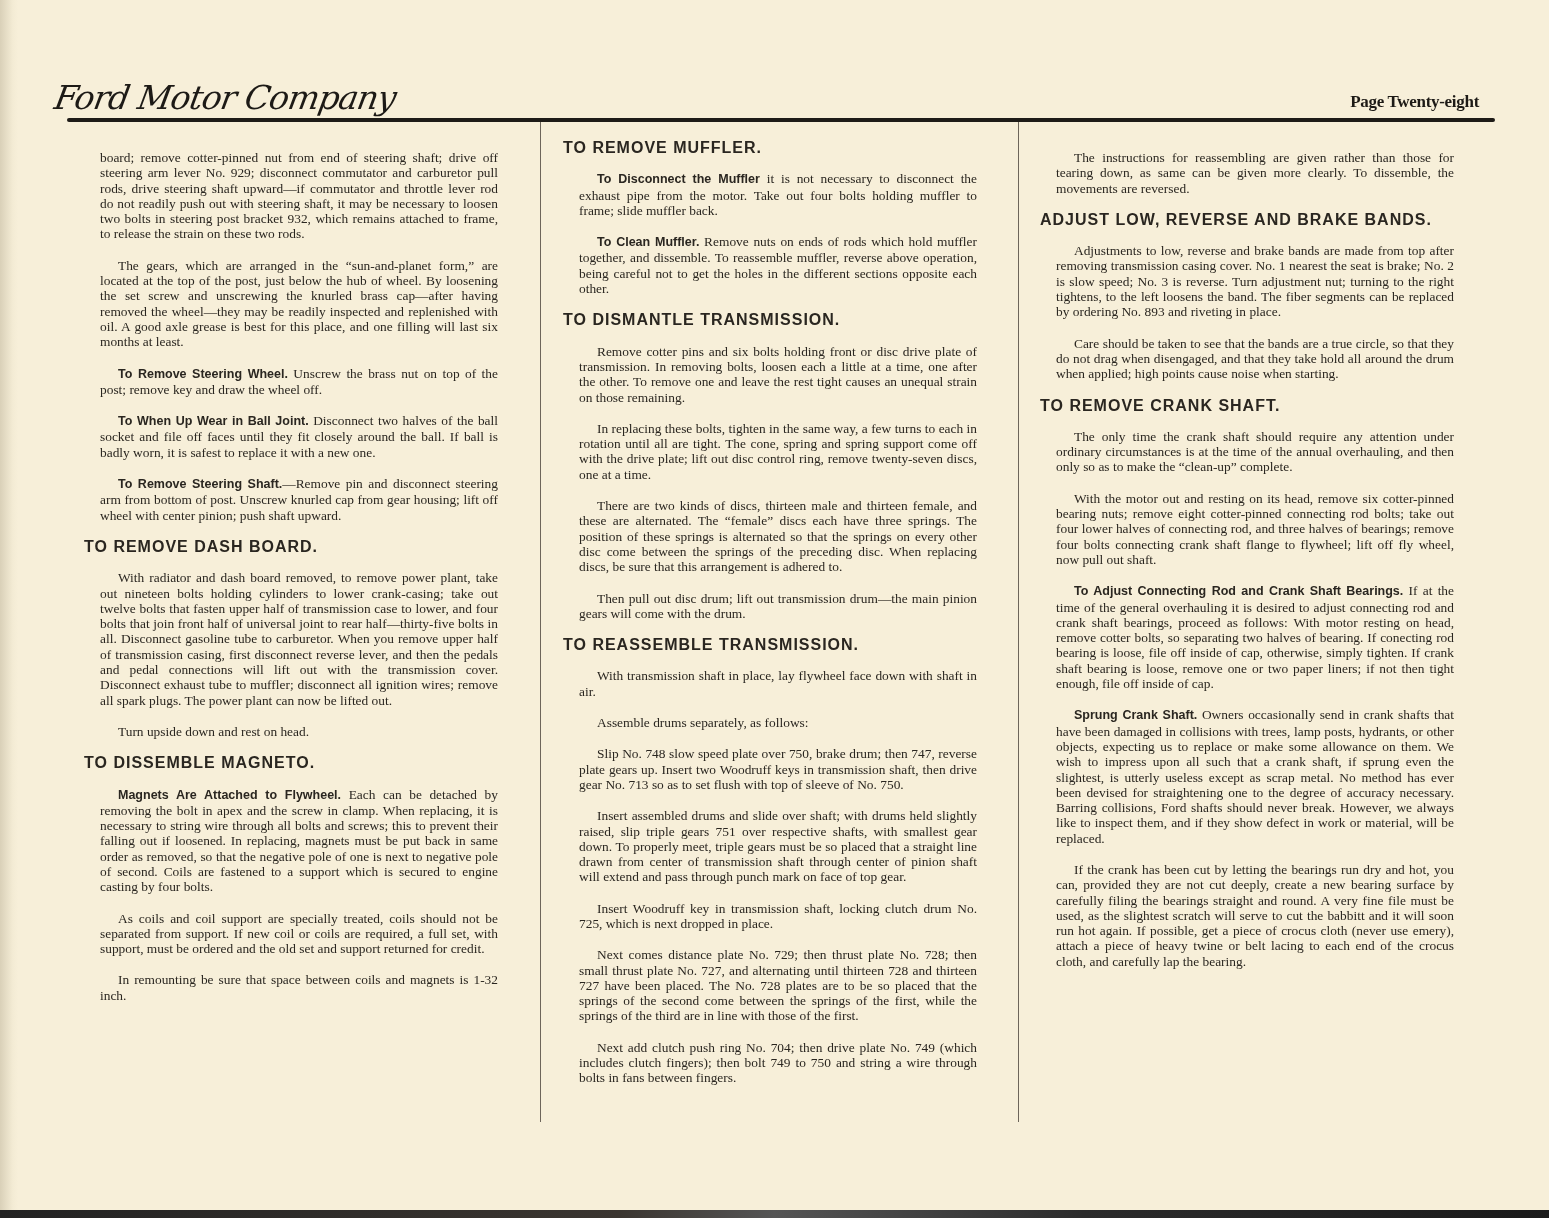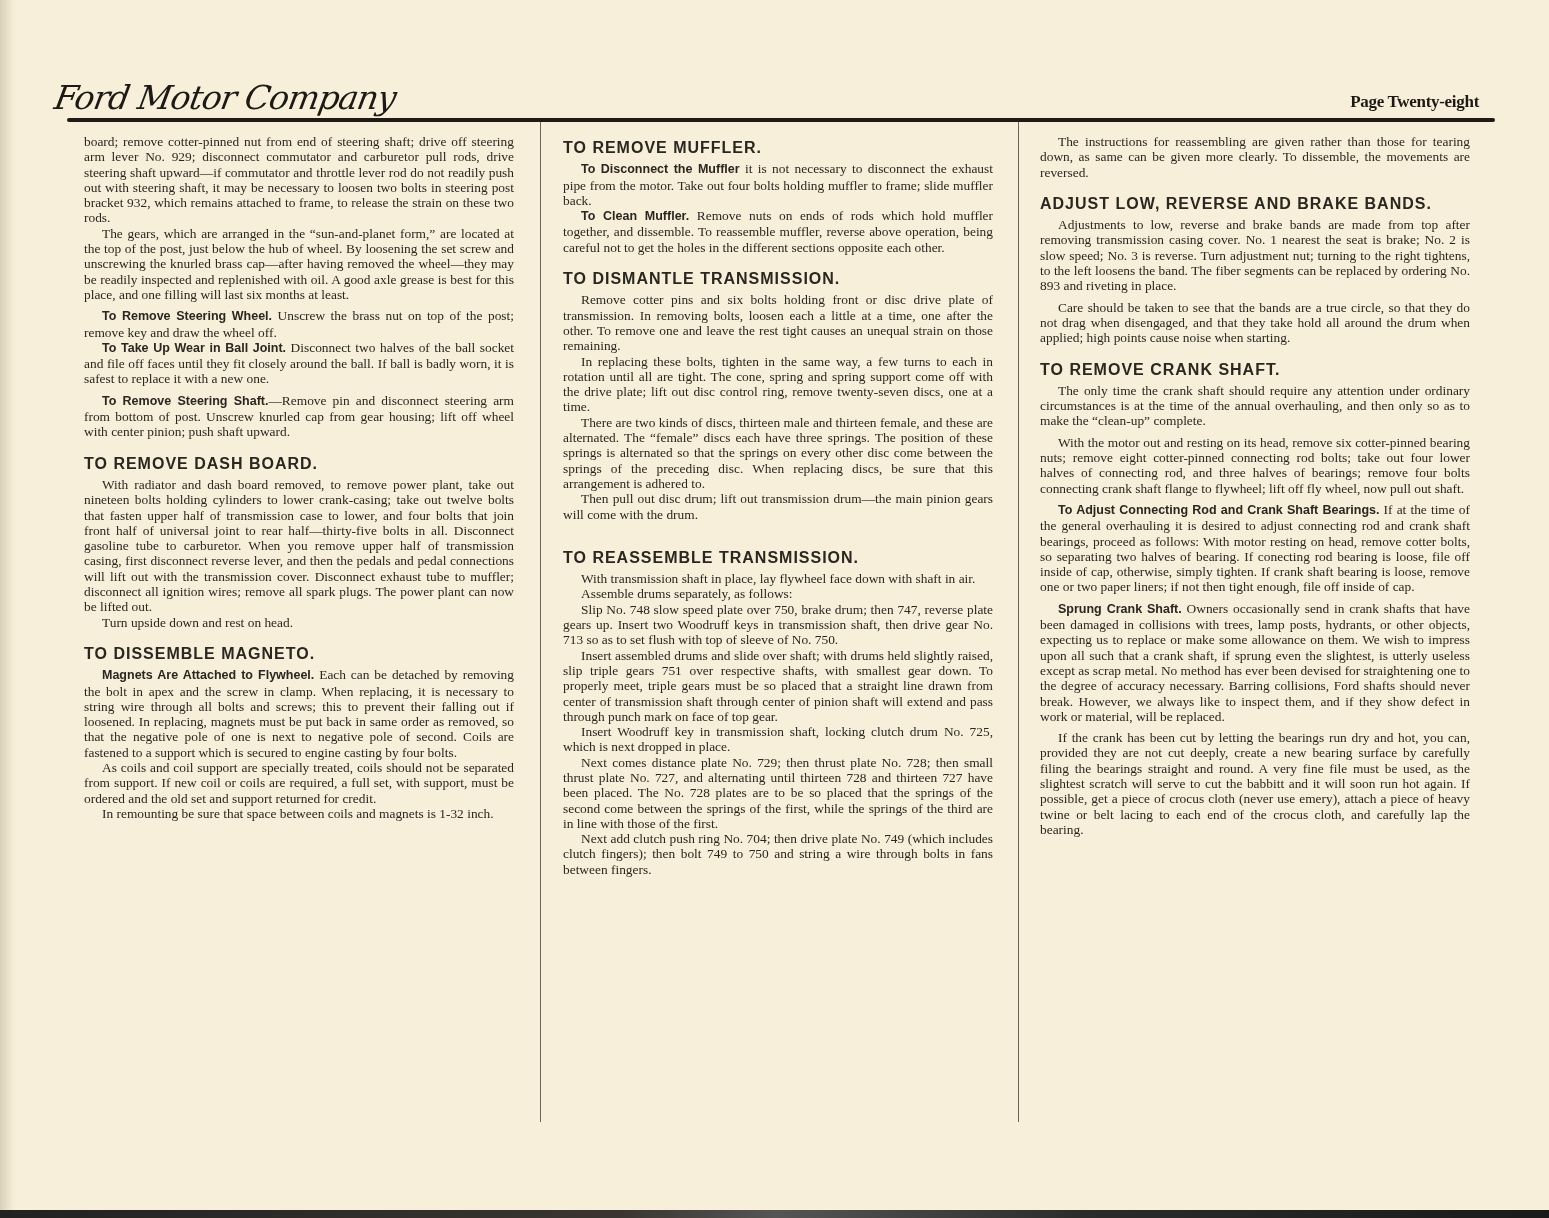--- a/index.html
+++ b/index.html
@@ -38,21 +38,21 @@
   }
   .col-div {
     position: absolute; top: 122px; width: 1px; height: 1000px; background: #6d655a;
   }
   .col {
     position: absolute; top: 134px; width: 430px;
     font-family: "Liberation Serif", serif;
     font-size: 13.4px; line-height: 15.3px;
     text-align: justify;
   }
-  .col p { margin: 0; text-indent: 18px; }
+  .col p { margin: 16px; text-indent: 18px; }
   .col p.noindent { text-indent: 0; }
   .col p.gap { margin-top: 6px; }
   .lead { font-family: "Liberation Sans", sans-serif; font-weight: bold; font-size: 12.5px; }
   .col h2 {
     font-family: "Liberation Sans", sans-serif; font-weight: bold;
     font-size: 16px; letter-spacing: 1px; text-align: left;
     margin: 0; padding: 0;
   }
 </style>
 </head>
@@ -66,40 +66,40 @@
 </div>
 <div class="rule"></div>
 
 <div class="col-div" style="left:540px"></div>
 <div class="col-div" style="left:1018px"></div>
 
 <div class="col" id="col0" style="left:84px">
     <p class="noindent"><span>board; remove cotter-pinned nut from end of steering shaft; drive off steering arm lever No. 929; disconnect commutator and carburetor pull rods, drive steering shaft upward—if commutator and throttle lever rod do not readily push out with steering shaft, it may be necessary to loosen two bolts in steering post bracket 932, which remains attached to frame, to release the strain on these two rods.</span></p>
     <p><span>The gears, which are arranged in the “sun-and-planet form,” are located at the top of the post, just below the hub of wheel. By loosening the set screw and unscrewing the knurled brass cap—after having removed the wheel—they may be readily inspected and replenished with oil. A good axle grease is best for this place, and one filling will last six months at least.</span></p>
     <p class="gap"><span class="lead">To Remove Steering Wheel.</span><span> Unscrew the brass nut on top of the post; remove key and draw the wheel off.</span></p>
-    <p><span class="lead">To Take Up Wear in Ball Joint.</span><span> Disconnect two halves of the ball socket and file off faces until they fit closely around the ball. If ball is badly worn, it is safest to replace it with a new one.</span></p>
+    <p><span class="lead">To When Up Wear in Ball Joint.</span><span> Disconnect two halves of the ball socket and file off faces until they fit closely around the ball. If ball is badly worn, it is safest to replace it with a new one.</span></p>
     <p class="gap"><span class="lead">To Remove Steering Shaft.</span><span>—Remove pin and disconnect steering arm from bottom of post. Unscrew knurled cap from gear housing; lift off wheel with center pinion; push shaft upward.</span></p>
     <h2 style="margin: 16px 0px 6px;">TO REMOVE DASH BOARD.</h2>
     <p><span>With radiator and dash board removed, to remove power plant, take out nineteen bolts holding cylinders to lower crank-casing; take out twelve bolts that fasten upper half of transmission case to lower, and four bolts that join front half of universal joint to rear half—thirty-five bolts in all. Disconnect gasoline tube to carburetor. When you remove upper half of transmission casing, first disconnect reverse lever, and then the pedals and pedal connections will lift out with the transmission cover. Disconnect exhaust tube to muffler; disconnect all ignition wires; remove all spark plugs. The power plant can now be lifted out.</span></p>
     <p><span>Turn upside down and rest on head.</span></p>
     <h2 style="margin: 16px 0px 6px;">TO DISSEMBLE MAGNETO.</h2>
     <p><span class="lead">Magnets Are Attached to Flywheel.</span><span> Each can be detached by removing the bolt in apex and the screw in clamp. When replacing, it is necessary to string wire through all bolts and screws; this to prevent their falling out if loosened. In replacing, magnets must be put back in same order as removed, so that the negative pole of one is next to negative pole of second. Coils are fastened to a support which is secured to engine casting by four bolts.</span></p>
     <p><span>As coils and coil support are specially treated, coils should not be separated from support. If new coil or coils are required, a full set, with support, must be ordered and the old set and support returned for credit.</span></p>
     <p><span>In remounting be sure that space between coils and magnets is 1-32 inch.</span></p>
   </div>
 <div class="col" id="col1" style="left:563px">
     <h2 style="margin: 6px 0px;">TO REMOVE MUFFLER.</h2>
     <p><span class="lead">To Disconnect the Muffler</span><span> it is not necessary to disconnect the exhaust pipe from the motor. Take out four bolts holding muffler to frame; slide muffler back.</span></p>
     <p><span class="lead">To Clean Muffler.</span><span> Remove nuts on ends of rods which hold muffler together, and dissemble. To reassemble muffler, reverse above operation, being careful not to get the holes in the different sections opposite each other.</span></p>
     <h2 style="margin: 16px 0px 6px;">TO DISMANTLE TRANSMISSION.</h2>
     <p><span>Remove cotter pins and six bolts holding front or disc drive plate of transmission. In removing bolts, loosen each a little at a time, one after the other. To remove one and leave the rest tight causes an unequal strain on those remaining.</span></p>
     <p><span>In replacing these bolts, tighten in the same way, a few turns to each in rotation until all are tight. The cone, spring and spring support come off with the drive plate; lift out disc control ring, remove twenty-seven discs, one at a time.</span></p>
     <p><span>There are two kinds of discs, thirteen male and thirteen female, and these are alternated. The “female” discs each have three springs. The position of these springs is alternated so that the springs on every other disc come between the springs of the preceding disc. When replacing discs, be sure that this arrangement is adhered to.</span></p>
     <p><span>Then pull out disc drum; lift out transmission drum—the main pinion gears will come with the drum.</span></p>
-    <h2 style="margin: 28px 0px 6px;">TO REASSEMBLE TRANSMISSION.</h2>
+    <h2 style="margin: 16px 0px 6px;">TO REASSEMBLE TRANSMISSION.</h2>
     <p><span>With transmission shaft in place, lay flywheel face down with shaft in air.</span></p>
     <p><span>Assemble drums separately, as follows:</span></p>
     <p><span>Slip No. 748 slow speed plate over 750, brake drum; then 747, reverse plate gears up. Insert two Woodruff keys in transmission shaft, then drive gear No. 713 so as to set flush with top of sleeve of No. 750.</span></p>
     <p><span>Insert assembled drums and slide over shaft; with drums held slightly raised, slip triple gears 751 over respective shafts, with smallest gear down. To properly meet, triple gears must be so placed that a straight line drawn from center of transmission shaft through center of pinion shaft will extend and pass through punch mark on face of top gear.</span></p>
     <p><span>Insert Woodruff key in transmission shaft, locking clutch drum No. 725, which is next dropped in place.</span></p>
     <p><span>Next comes distance plate No. 729; then thrust plate No. 728; then small thrust plate No. 727, and alternating until thirteen 728 and thirteen 727 have been placed. The No. 728 plates are to be so placed that the springs of the second come between the springs of the first, while the springs of the third are in line with those of the first.</span></p>
     <p><span>Next add clutch push ring No. 704; then drive plate No. 749 (which includes clutch fingers); then bolt 749 to 750 and string a wire through bolts in fans between fingers.</span></p>
   </div>
 <div class="col" id="col2" style="left:1040px">
     <p><span>The instructions for reassembling are given rather than those for tearing down, as same can be given more clearly. To dissemble, the movements are reversed.</span></p>

